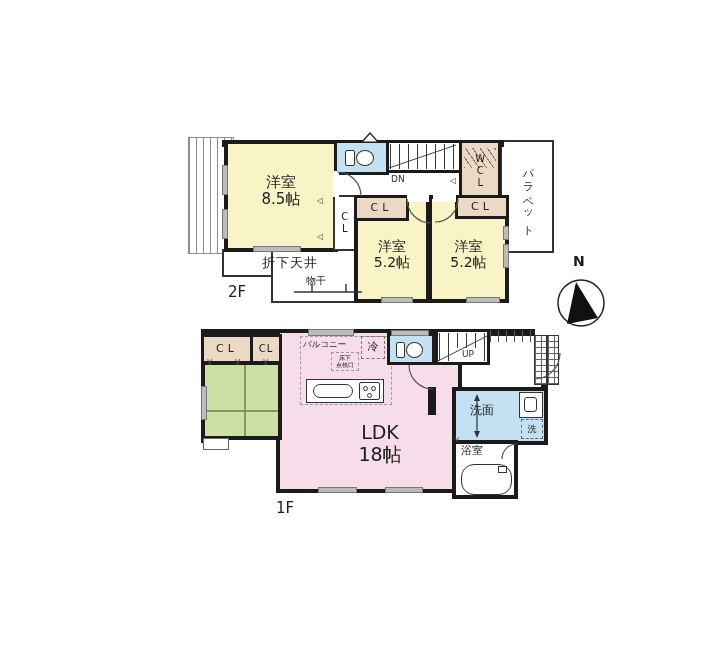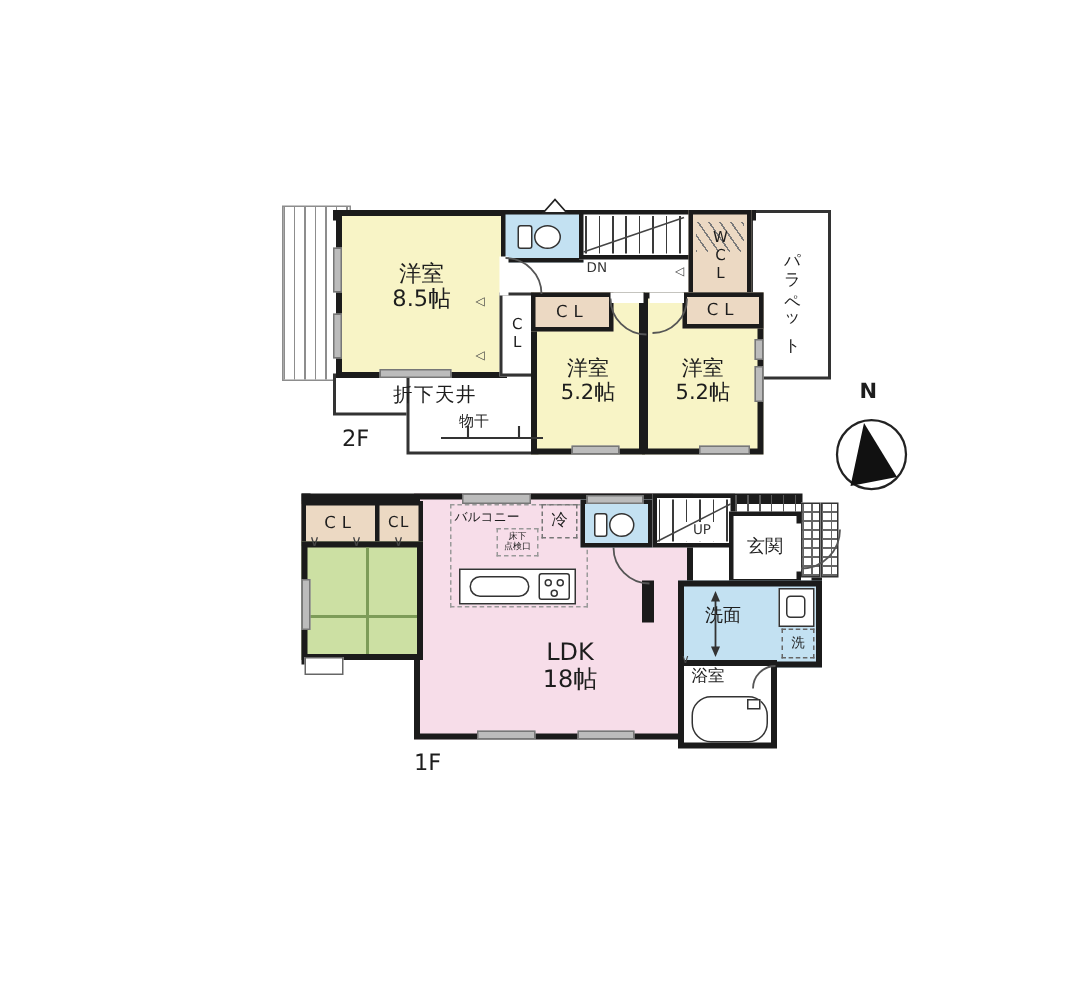--- a/index.html
+++ b/index.html
@@ -152,23 +152,20 @@
   </div>
 
   <div class="abs white w3" style="left:435px;top:329px;width:55px;height:36px;">
     <div class="abs treads" style="left:1px;top:1px;right:1px;bottom:1px;"></div>
   </div>
   <div class="abs white txt" style="left:455px;top:348px;width:26px;height:13px;">
     <span style="font-size:9px;color:#333;">UP</span>
   </div>
 
   <div class="abs" style="left:490px;top:330px;width:43px;height:12px;background:repeating-linear-gradient(90deg,#555 0 1px,transparent 1px 8px);"></div>
-  <div class="abs white w3 txt" style="left:486px;top:341px;width:48px;height:48px;">
-    <span style="font-size:12px;">玄関</span>
-  </div>
   <div class="abs white" style="left:530px;top:349px;width:8px;height:32px;"></div>
   <div class="abs gridhatch" style="left:534px;top:335px;width:13px;height:50px;"></div>
   <div class="abs gridhatch" style="left:547px;top:335px;width:12px;height:50px;"></div>
   <div class="abs wall" style="left:541px;top:385px;width:7px;height:58px;"></div>
 
   <div class="abs blue room" style="left:452px;top:387px;width:96px;height:58px;"></div>
   <div class="abs white" style="left:519px;top:392px;width:24px;height:26px;border:1.5px solid #333;">
     <div class="abs" style="left:4px;top:4px;width:13px;height:15px;border:1px solid #333;border-radius:3px;"></div>
   </div>
   <div class="abs dash txt" style="left:521px;top:419px;width:22px;height:20px;border-color:#666;">
@@ -185,21 +182,21 @@
 
   <div class="abs wall" style="left:428px;top:387px;width:8px;height:28px;"></div>
 
   <div class="abs win" style="left:308px;top:329px;width:46px;height:7px;"></div>
   <div class="abs win" style="left:391px;top:330px;width:38px;height:6px;"></div>
   <div class="abs win" style="left:318px;top:487px;width:39px;height:6px;"></div>
   <div class="abs win" style="left:385px;top:487px;width:38px;height:6px;"></div>
   <div class="abs win" style="left:201px;top:386px;width:6px;height:34px;"></div>
   <div class="abs white" style="left:203px;top:438px;width:26px;height:12px;border:1px solid #666;"></div>
 
-  <div class="abs txt cols" style="left:330px;top:420px;width:100px;height:48px;font-size:16px;">
+  <div class="abs txt cols" style="left:330px;top:420px;width:100px;height:48px;font-size:19px;">
     <div>LDK</div>
     <div>18帖</div>
   </div>
   <div class="abs" style="left:276px;top:499px;font-size:15px;">1F</div>
 
   <svg class="abs" style="left:0;top:0;pointer-events:none;" width="723" height="666" viewBox="0 0 723 666">
     <path d="M389,168 L456,145" stroke="#444" stroke-width="1" fill="none"></path>
     <path d="M438,361 L487,336" stroke="#444" stroke-width="1" fill="none"></path>
     <path d="M337,172 A24,24 0 0 1 361,196" stroke="#555" stroke-width="1.2" fill="none"></path>
     <path d="M407,199 A24,24 0 0 0 431,223" stroke="#555" stroke-width="1.2" fill="none"></path>

